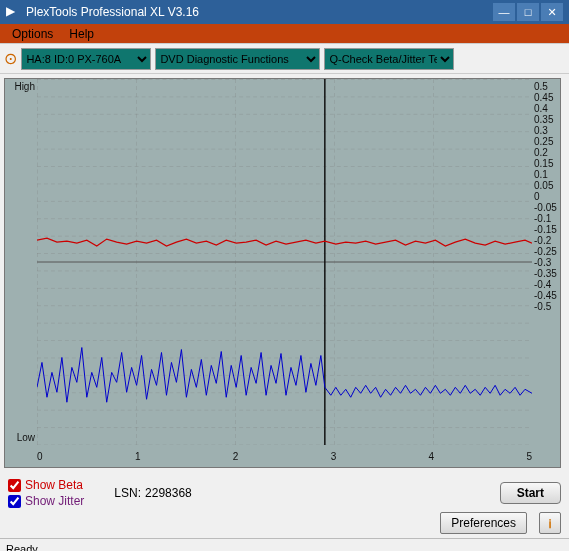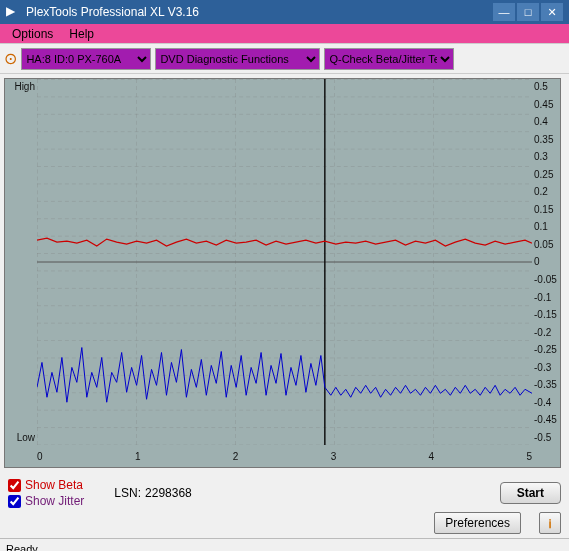--- a/index.html
+++ b/index.html
@@ -40,21 +40,21 @@
       background: #4a7db5;
       border: none;
       color: white;
       font-size: 11px;
       cursor: pointer;
       display: flex;
       align-items: center;
       justify-content: center;
     }
     .menu-bar {
-      background: #ec4899;
+      background: #c2410c;
       height: 20px;
       display: flex;
       align-items: center;
       padding: 0 4px;
       border-bottom: 1px solid #ccc;
     }
     .menu-item {
       padding: 2px 8px;
       cursor: pointer;
       font-size: 12px;
@@ -65,21 +65,21 @@
       display: flex;
       align-items: center;
       padding: 2px 4px;
       gap: 4px;
       border-bottom: 1px solid #ccc;
     }
     .toolbar select {
       height: 22px;
       font-size: 11px;
       border: 1px solid #999;
-      background: #a21caf;
+      background: #0f766e;
     }
     .sel-drive { width: 130px; }
     .sel-func { width: 165px; }
     .sel-test { width: 130px; }
     .main-area {
       background: #f0f0f0;
       padding: 4px;
     }
     .chart-container {
       position: relative;
@@ -111,21 +111,20 @@
       font-size: 10px;
       color: #111;
     }
     .y-axis-right {
       position: absolute;
       top: 0; right: 0;
       width: 28px;
       height: calc(100% - 22px);
       display: flex;
       flex-direction: column;
-      justify-content: space-between;
       align-items: flex-start;
       padding: 2px 2px;
       font-size: 10px;
       color: #111;
     }
     .x-axis {
       position: absolute;
       bottom: 0; left: 32px; right: 28px;
       height: 22px;
       display: flex;
@@ -171,21 +170,21 @@
       font-size: 12px;
       cursor: pointer;
       border-radius: 4px;
       font-weight: bold;
     }
     .prefs-row {
       display: flex;
       align-items: center;
       justify-content: flex-end;
       padding: 2px 8px 4px 8px;
-      gap: 18px;
+      gap: 12px;
     }
     .btn-prefs {
       padding: 3px 10px;
       background: linear-gradient(to bottom, #f8f8f8, #d8d8d8);
       border: 1px solid #777;
       font-size: 12px;
       cursor: pointer;
       border-radius: 2px;
     }
     .btn-info {

